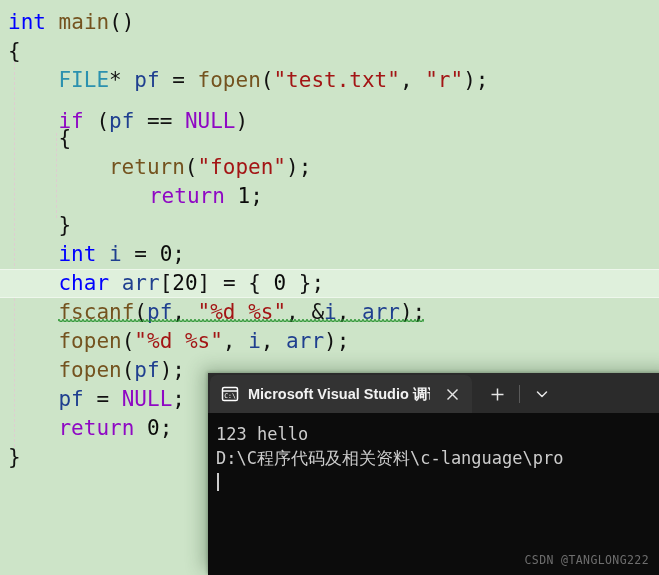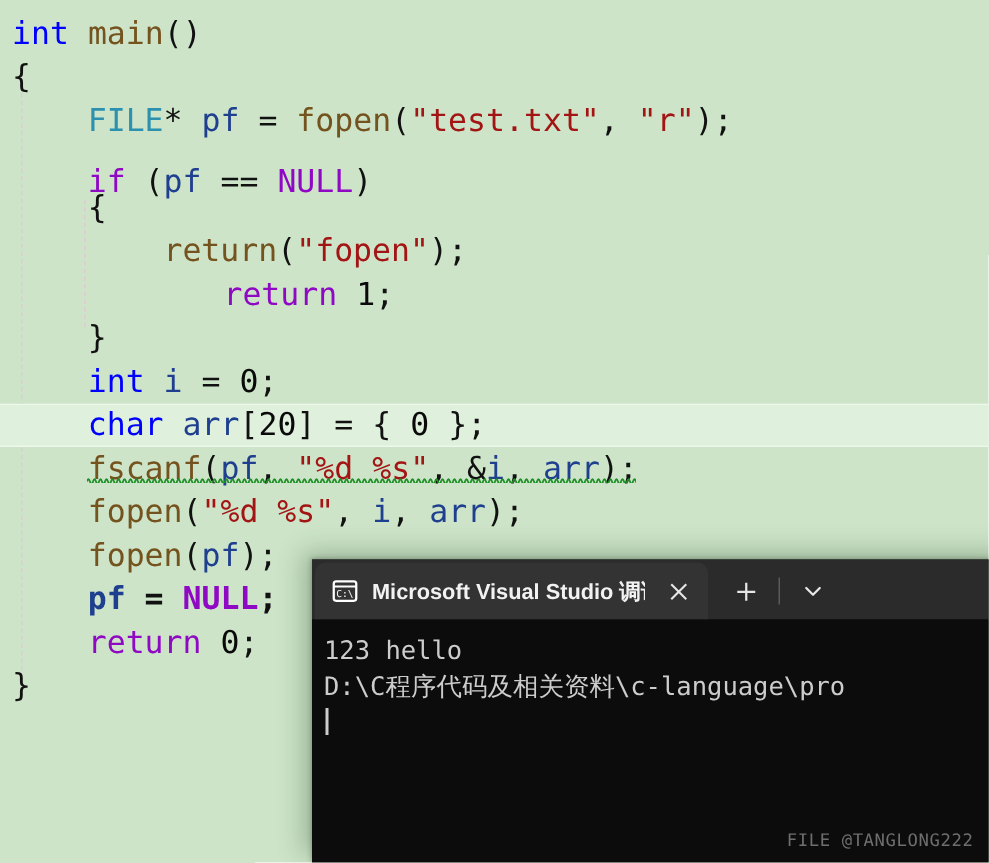--- a/index.html
+++ b/index.html
@@ -206,21 +206,21 @@
         <div class="code-line" style="top: 153px;"><span class="code-text" style="padding-left: 100.96px;"><span style="position: relative;"><span class="fn">return</span><span class="punc">(</span><span class="str">"fopen"</span><span class="punc">);</span></span></span></div>
         <div class="code-line" style="top: 182px;"><span class="code-text" style="padding-left: 100.96px;"><span style="position: relative; margin-left: 40px;"><span class="kwv">return</span><span class="punc"> </span><span class="num">1</span><span class="punc">;</span></span></span></div>
         <div class="code-line" style="top: 211px;"><span class="code-text" style="padding-left: 50.48px;"><span style="position: relative;"><span class="punc">}</span></span></span></div>
         <div class="code-line" style="top: 240px;"><span class="code-text" style="padding-left: 50.48px;"><span style="position: relative;"><span class="kw">int</span><span class="punc"> </span><span class="id">i</span><span class="op"> = </span><span class="num">0</span><span class="punc">;</span></span></span></div>
         <div class="code-line current" style="top: 269px;"><span class="code-text" style="padding-left: 50.48px;"><span style="position: relative;"><span class="kw">char</span><span class="punc"> </span><span class="id">arr</span><span class="punc">[</span><span class="num">20</span><span class="punc">]</span><span class="op"> = </span><span class="punc">{ </span><span class="num">0</span><span class="punc"> };</span></span></span></div>
         <div class="code-line" style="top: 298px;"><span class="code-text" style="padding-left: 50.48px;"><span style="position: relative;"><span class="fn">fscanf</span><span class="punc">(</span><span class="id">pf</span><span class="punc">, </span><span class="str">"%d %s"</span><span class="punc">, </span><span class="op">&amp;</span><span class="id">i</span><span class="punc">, </span><span class="id">arr</span><span class="punc">);</span><svg class="squiggle-svg" width="366" height="5" viewBox="0 0 366 5" preserveAspectRatio="none">
                 <path d="M0 4 q 1 -3 2 0 q 1 3 2 0 q 1 -3 2 0 q 1 3 2 0 q 1 -3 2 0 q 1 3 2 0 q 1 -3 2 0 q 1 3 2 0 q 1 -3 2 0 q 1 3 2 0 q 1 -3 2 0 q 1 3 2 0 q 1 -3 2 0 q 1 3 2 0 q 1 -3 2 0 q 1 3 2 0 q 1 -3 2 0 q 1 3 2 0 q 1 -3 2 0 q 1 3 2 0 q 1 -3 2 0 q 1 3 2 0 q 1 -3 2 0 q 1 3 2 0 q 1 -3 2 0 q 1 3 2 0 q 1 -3 2 0 q 1 3 2 0 q 1 -3 2 0 q 1 3 2 0 q 1 -3 2 0 q 1 3 2 0 q 1 -3 2 0 q 1 3 2 0 q 1 -3 2 0 q 1 3 2 0 q 1 -3 2 0 q 1 3 2 0 q 1 -3 2 0 q 1 3 2 0 q 1 -3 2 0 q 1 3 2 0 q 1 -3 2 0 q 1 3 2 0 q 1 -3 2 0 q 1 3 2 0 q 1 -3 2 0 q 1 3 2 0 q 1 -3 2 0 q 1 3 2 0 q 1 -3 2 0 q 1 3 2 0 q 1 -3 2 0 q 1 3 2 0 q 1 -3 2 0 q 1 3 2 0 q 1 -3 2 0 q 1 3 2 0 q 1 -3 2 0 q 1 3 2 0 q 1 -3 2 0 q 1 3 2 0 q 1 -3 2 0 q 1 3 2 0 q 1 -3 2 0 q 1 3 2 0 q 1 -3 2 0 q 1 3 2 0 q 1 -3 2 0 q 1 3 2 0 q 1 -3 2 0 q 1 3 2 0 q 1 -3 2 0 q 1 3 2 0 q 1 -3 2 0 q 1 3 2 0 q 1 -3 2 0 q 1 3 2 0 q 1 -3 2 0 q 1 3 2 0 q 1 -3 2 0 q 1 3 2 0 q 1 -3 2 0 q 1 3 2 0 q 1 -3 2 0 q 1 3 2 0 q 1 -3 2 0 q 1 3 2 0 q 1 -3 2 0 q 1 3 2 0 q 1 -3 2 0 q 1 3 2 0 q 1 -3 2 0 q 1 3 2 0 q 1 -3 2 0 q 1 3 2 0 q 1 -3 2 0 q 1 3 2 0 q 1 -3 2 0 q 1 3 2 0 q 1 -3 2 0 q 1 3 2 0 q 1 -3 2 0 q 1 3 2 0 q 1 -3 2 0 q 1 3 2 0 q 1 -3 2 0 q 1 3 2 0 q 1 -3 2 0 q 1 3 2 0 q 1 -3 2 0 q 1 3 2 0 q 1 -3 2 0 q 1 3 2 0 q 1 -3 2 0 q 1 3 2 0 q 1 -3 2 0 q 1 3 2 0 q 1 -3 2 0 q 1 3 2 0 q 1 -3 2 0 q 1 3 2 0 q 1 -3 2 0 q 1 3 2 0 q 1 -3 2 0 q 1 3 2 0 q 1 -3 2 0 q 1 3 2 0 q 1 -3 2 0 q 1 3 2 0 q 1 -3 2 0 q 1 3 2 0 q 1 -3 2 0 q 1 3 2 0 q 1 -3 2 0 q 1 3 2 0 q 1 -3 2 0 q 1 3 2 0 q 1 -3 2 0 q 1 3 2 0 q 1 -3 2 0 q 1 3 2 0 q 1 -3 2 0 q 1 3 2 0 q 1 -3 2 0 q 1 3 2 0 q 1 -3 2 0 q 1 3 2 0 q 1 -3 2 0 q 1 3 2 0 q 1 -3 2 0 q 1 3 2 0 q 1 -3 2 0 q 1 3 2 0 q 1 -3 2 0 q 1 3 2 0 q 1 -3 2 0 q 1 3 2 0 q 1 -3 2 0 q 1 3 2 0 q 1 -3 2 0 q 1 3 2 0 q 1 -3 2 0 q 1 3 2 0 q 1 -3 2 0 q 1 3 2 0 q 1 -3 2 0 q 1 3 2 0 q 1 -3 2 0 q 1 3 2 0 q 1 -3 2 0 q 1 3 2 0 q 1 -3 2 0 q 1 3 2 0 q 1 -3 2 0 q 1 3 2 0 q 1 -3 2 0 q 1 3 2 0 q 1 -3 2 0 q 1 3 2 0 q 1 -3 2 0 q 1 3 2 0 q 1 -3 2 0 q 1 3 2 0" fill="none" stroke="#1f8f27" stroke-width="1.2"></path>
               </svg></span></span></div>
         <div class="code-line" style="top: 327px;"><span class="code-text" style="padding-left: 50.48px;"><span style="position: relative;"><span class="fn">fopen</span><span class="punc">(</span><span class="str">"%d %s"</span><span class="punc">, </span><span class="id">i</span><span class="punc">, </span><span class="id">arr</span><span class="punc">);</span></span></span></div>
         <div class="code-line" style="top: 356px;"><span class="code-text" style="padding-left: 50.48px;"><span style="position: relative;"><span class="fn">fopen</span><span class="punc">(</span><span class="id">pf</span><span class="punc">);</span></span></span></div>
-        <div class="code-line" style="top: 385px;"><span class="code-text" style="padding-left: 50.48px;"><span style="position: relative; font-weight: bold;"><span class="id">pf</span><span class="op"> = </span><span class="kwv">NULL</span><span class="punc">;</span></span></span></div>
+        <div class="code-line" style="top: 385px;"><span class="code-text" style="padding-left: 50.48px;"><span style="position: relative;"><span class="id">pf</span><span class="op"> = </span><span class="kwv">NULL</span><span class="punc">;</span></span></span></div>
         <div class="code-line" style="top: 414px;"><span class="code-text" style="padding-left: 50.48px;"><span style="position: relative;"><span class="kwv">return</span><span class="punc"> </span><span class="num">0</span><span class="punc">;</span></span></span></div>
         <div class="code-line" style="top: 443px;"><span class="code-text" style="padding-left: 0px;"><span style="position: relative;"><span class="punc">}</span></span></span></div>
       </div>
   </div>
 
   <div id="console-window">
 
     <div id="console-tabbar">
       <div id="console-tab">
         <span id="tab-icon">
@@ -255,14 +255,14 @@
       </div>
     </div>
 
     <div id="console-body">
       <div class="console-line">123 hello</div>
       <div class="console-line">D:\C程序代码及相关资料\c-language\pro</div>
       <div class="console-line"><span id="cursor"></span></div>
     </div>
   </div>
 
-  <div id="watermark">FILE @TANGLONG222</div>
+  <div id="watermark">CSDN @TANGLONG222</div>
 </div>
 
 </body></html>

